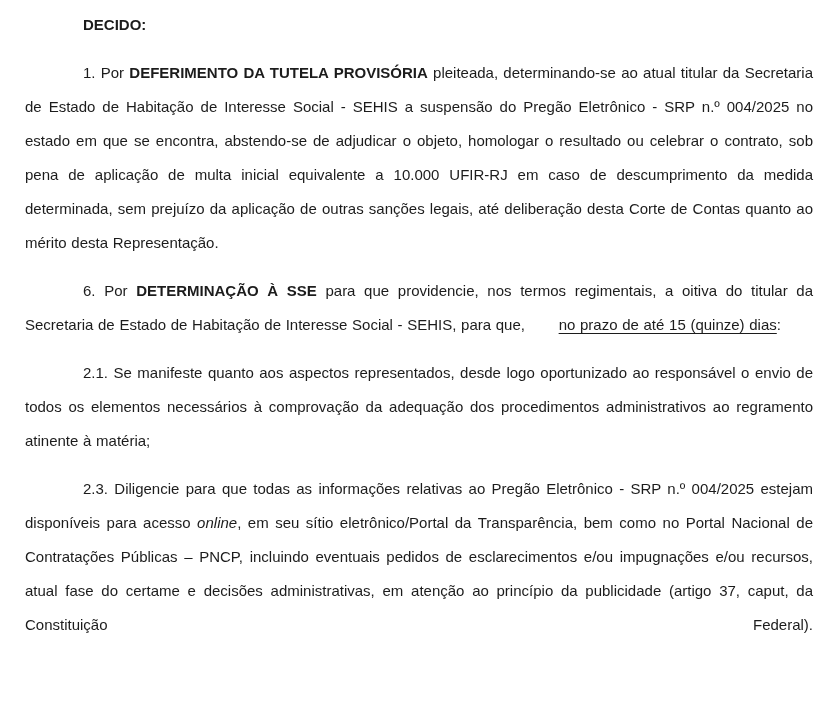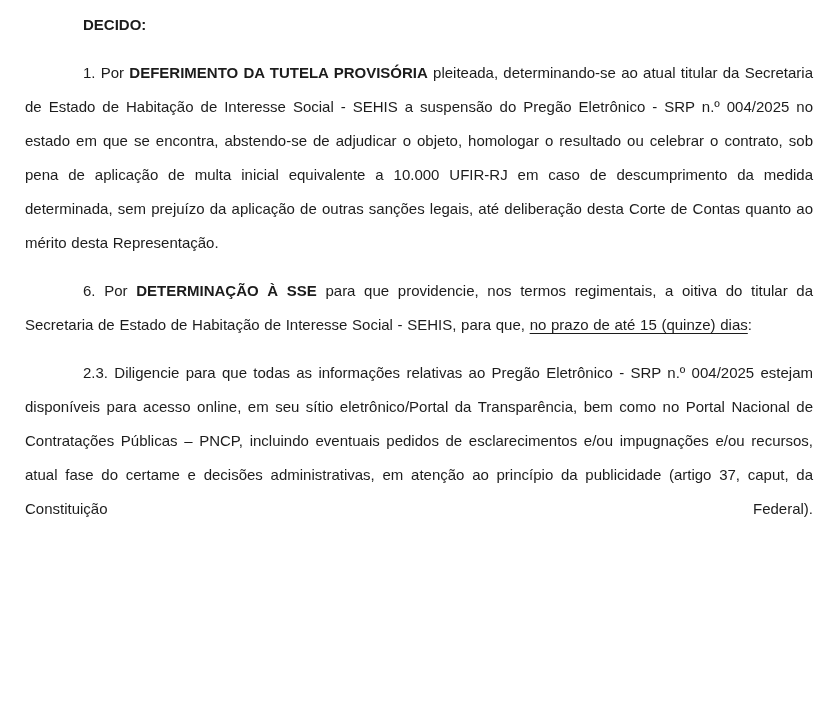--- a/index.html
+++ b/index.html
@@ -29,26 +29,27 @@
     font-size: 15px;
     line-height: 34px;
     text-align: justify;
     text-indent: 58px;
     word-spacing: 0.5px;
   }
   p.para.justify-last {
     text-align-last: justify;
   }
   .b { font-weight: bold; }
-  .i { }
-  .u { text-decoration: underline; text-underline-offset: 3px; }
+  .i { font-style: italic; }
+  .u { text-decoration: underline; text-underline-offset: 3px; margin-left: 29px; }
 </style>
 </head>
 <body style="color: rgb(28, 28, 28); background: rgb(255, 255, 255);">
 
 <main class="page">
   <div class="doc-content" id="doc-content">
       <p class="para"><span class="b">DECIDO:</span></p>
       <p class="para"><span>1. Por </span><span class="b">DEFERIMENTO DA TUTELA PROVISÓRIA</span><span> pleiteada, determinando-se ao atual titular da Secretaria de Estado de Habitação de Interesse Social - SEHIS  a suspensão do Pregão Eletrônico - SRP n.º 004/2025 no estado em que se encontra, abstendo-se de adjudicar o objeto, homologar o resultado ou celebrar o contrato, sob pena de aplicação de multa inicial equivalente a 10.000 UFIR-RJ em caso de descumprimento da medida determinada, sem prejuízo da aplicação de outras sanções legais, até deliberação desta Corte de Contas quanto ao mérito desta Representação.</span></p>
       <p class="para"><span>6. Por </span><span class="b">DETERMINAÇÃO À SSE</span><span> para que providencie, nos termos regimentais, a oitiva do titular da Secretaria de Estado de Habitação de Interesse Social - SEHIS, para que, </span><span class="u">no prazo de até 15 (quinze) dias</span><span>:</span></p>
+      <p class="para"><span>2.1. Se manifeste quanto aos aspectos representados, desde logo oportunizado ao responsável o envio de todos os elementos necessários à comprovação da adequação dos procedimentos administrativos ao regramento atinente à matéria;</span></p>
       <p class="para justify-last"><span>2.3. Diligencie para que todas as informações relativas ao Pregão Eletrônico - SRP n.º 004/2025 estejam disponíveis para acesso </span><span class="i">online</span><span>, em seu sítio eletrônico/Portal da Transparência, bem como no Portal Nacional de Contratações Públicas – PNCP, incluindo eventuais pedidos de esclarecimentos e/ou impugnações e/ou recursos, atual fase do certame e decisões administrativas, em atenção ao princípio da publicidade (artigo 37, caput, da Constituição Federal).</span></p>
     </div>
 </main>
 
 </body></html>

